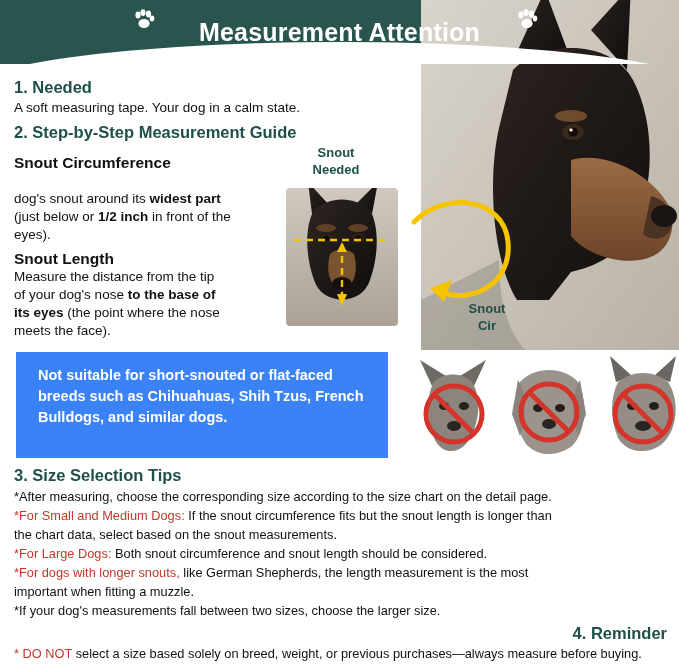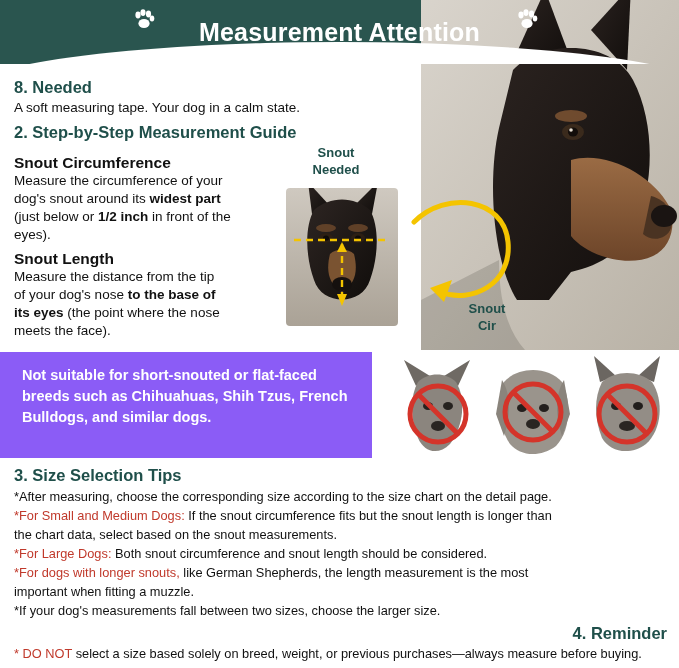--- a/index.html
+++ b/index.html
@@ -132,25 +132,25 @@
     position: absolute;
     left: 184px;
     top: 160px;
     width: 70px;
     text-align: center;
   }
 
   
   .warning {
     position: absolute;
-    left: 0;
+    left: 16px;
     top: 352px;
     width: 604px;
     height: 106px;
-    background: #8b5cf6;
+    background: #3b82f6;
     z-index: 7;
   }
   .warning-text {
     position: absolute;
     left: 22px;
     top: 13px;
     width: 330px;
     color: #ffffff;
     font-size: 14.5px;
     font-weight: bold;
@@ -260,29 +260,29 @@
       <ellipse cx="10" cy="3.6" rx="2.6" ry="3.4" fill="#fff"></ellipse>
       <ellipse cx="15.5" cy="5" rx="2.6" ry="3.4" fill="#fff"></ellipse>
       <ellipse cx="19" cy="9.5" rx="2.3" ry="3" fill="#fff"></ellipse>
       <ellipse cx="11" cy="14.5" rx="5.6" ry="4.6" fill="#fff"></ellipse>
     </svg>
   </span>
   <div class="header-curve"></div>
 </div>
 
 <div class="content">
-  <div class="sec-head">8. Needed</div>
+  <div class="sec-head">1. Needed</div>
   <div class="body-text">A soft measuring tape. Your dog in a calm state.</div>
 
   <div class="sec-head">2. Step-by-Step Measurement Guide</div>
 
   <div class="col-left">
     <div class="sub-head">Snout Circumference</div>
     <div class="body-text">
-      <span>Measure the circumference of your</span><br>
+      <br>
       <span>dog's snout around its </span><b class="inline">widest part</b><br>
       <span>(just below or </span><b class="inline">1/2 inch</b><span> in front of the</span><br>
       <span>eyes).</span>
     </div>
 
     <div class="sub-head">Snout Length</div>
     <div class="body-text">
       <span>Measure the distance from the tip</span><br>
       <span>of your dog's nose </span><b class="inline">to the base of</b><br>
       <b class="inline">its eyes</b><span> (the point where the nose</span><br>

